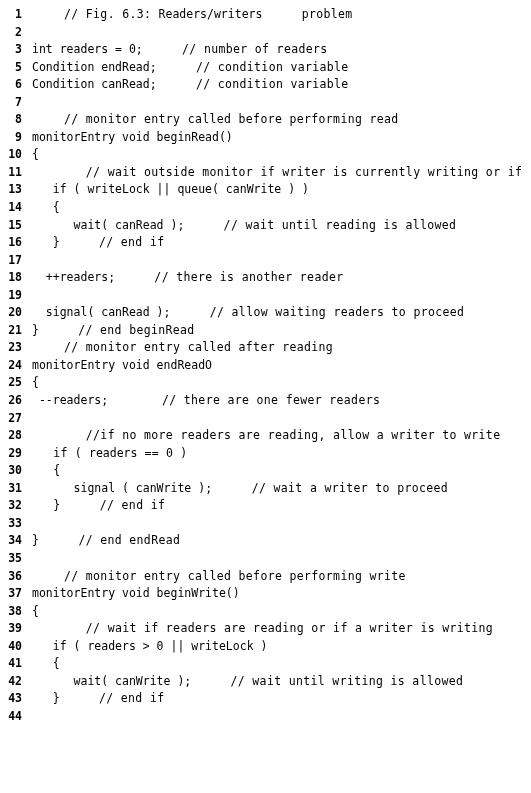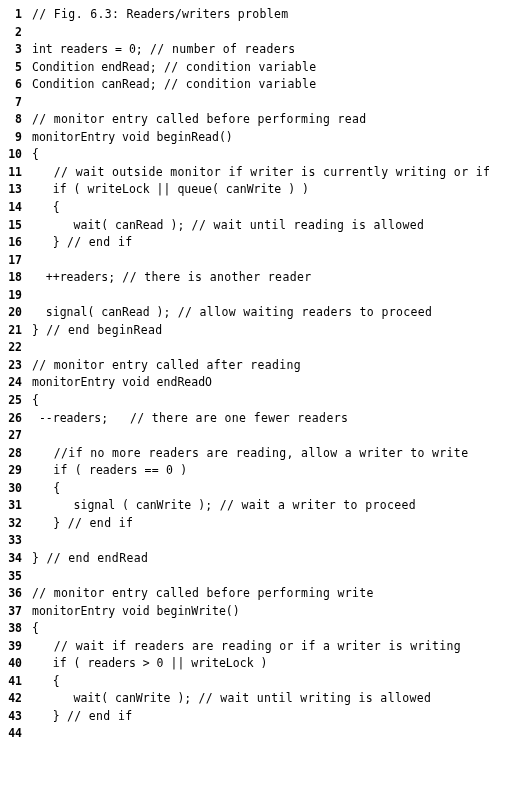--- a/index.html
+++ b/index.html
@@ -56,20 +56,21 @@
     font-family: "DejaVu Sans Mono", "Liberation Mono", monospace;
     font-weight: normal;
     letter-spacing: 0px;
   }
 
   
   .cm {
     font-family: "DejaVu Sans Mono", "Liberation Mono", monospace;
     font-weight: normal;
     letter-spacing: 0.35px;
+    margin-left: 32px;
   }
 
   
   .pl {
     font-family: "DejaVu Sans Mono", "Liberation Mono", monospace;
     font-weight: normal;
     letter-spacing: 0.2px;
   }
 </style>
 </head>
@@ -88,21 +89,20 @@
     <div class="code-line"><span class="lineno">11</span><span class="code"><span class="cm">   // wait outside monitor if writer is currently writing or if</span></span></div>
     <div class="code-line"><span class="lineno">13</span><span class="code"><span class="kw">   if ( writeLock || queue( canWrite ) )</span></span></div>
     <div class="code-line"><span class="lineno">14</span><span class="code"><span class="kw">   {</span></span></div>
     <div class="code-line"><span class="lineno">15</span><span class="code"><span class="kw">      wait( canRead );</span><span class="cm"> // wait until reading is allowed</span></span></div>
     <div class="code-line"><span class="lineno">16</span><span class="code"><span class="kw">   }</span><span class="cm"> // end if</span></span></div>
     <div class="code-line"><span class="lineno">17</span><span class="code"></span></div>
     <div class="code-line"><span class="lineno">18</span><span class="code"><span class="kw">  ++readers;</span><span class="cm"> // there is another reader</span></span></div>
     <div class="code-line"><span class="lineno">19</span><span class="code"></span></div>
     <div class="code-line"><span class="lineno">20</span><span class="code"><span class="kw">  signal( canRead );</span><span class="cm"> // allow waiting readers to proceed</span></span></div>
     <div class="code-line"><span class="lineno">21</span><span class="code"><span class="kw">}</span><span class="cm"> // end beginRead</span></span></div>
-    <div class="code-line"><span class="lineno">22</span><span class="code"></span></div>
     <div class="code-line"><span class="lineno">23</span><span class="code"><span class="cm">// monitor entry called after reading</span></span></div>
     <div class="code-line"><span class="lineno">24</span><span class="code"><span class="kw">monitorEntry void endReadO</span></span></div>
     <div class="code-line"><span class="lineno">25</span><span class="code"><span class="kw">{</span></span></div>
     <div class="code-line"><span class="lineno">26</span><span class="code"><span class="kw"> --readers;</span><span class="cm">   // there are one fewer readers</span></span></div>
     <div class="code-line"><span class="lineno">27</span><span class="code"></span></div>
     <div class="code-line"><span class="lineno">28</span><span class="code"><span class="cm">   //if no more readers are reading, allow a writer to write</span></span></div>
     <div class="code-line"><span class="lineno">29</span><span class="code"><span class="pl">   if ( </span><span class="kw">readers</span><span class="pl"> == 0 )</span></span></div>
     <div class="code-line"><span class="lineno">30</span><span class="code"><span class="pl">   {</span></span></div>
     <div class="code-line"><span class="lineno">31</span><span class="code"><span class="kw">      signal ( canWrite </span><span class="pl">);</span><span class="cm"> // wait a writer to proceed</span></span></div>
     <div class="code-line"><span class="lineno">32</span><span class="code"><span class="pl">   }</span><span class="cm"> // end if</span></span></div>

